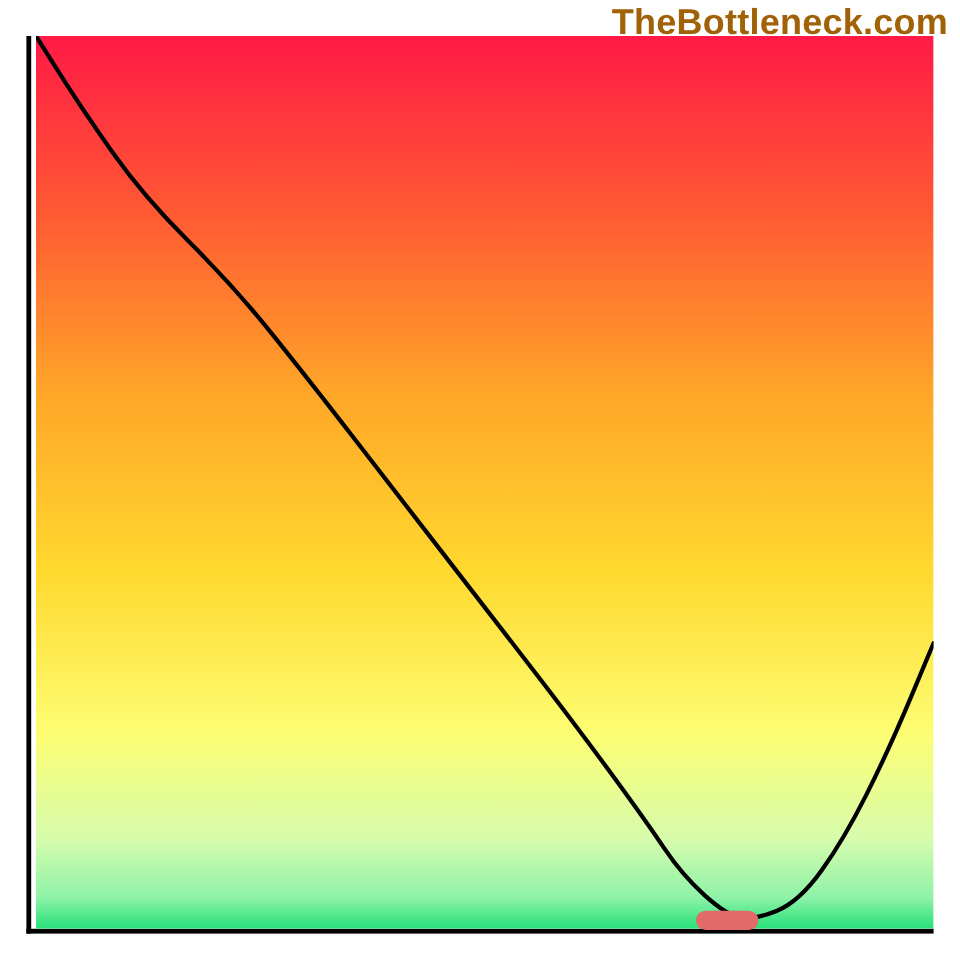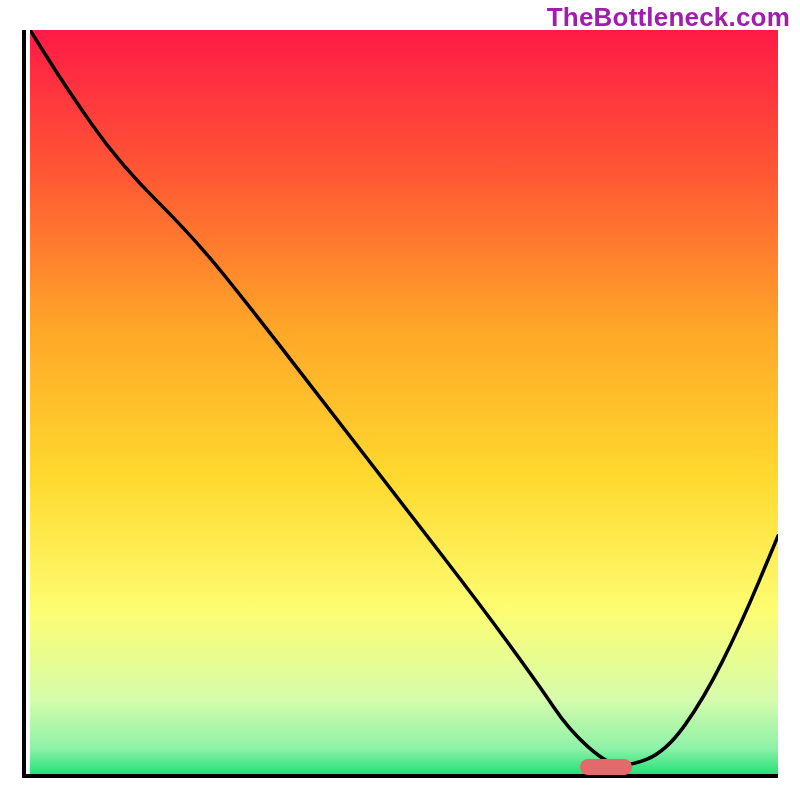--- a/index.html
+++ b/index.html
@@ -13,23 +13,23 @@
   }
   .stage {
     position: relative;
     width: 800px;
     height: 800px;
   }
   .watermark {
     position: absolute;
     top: 2px;
     right: 10px;
-    font-size: 26px;
+    font-size: 30px;
     font-weight: 600;
-    color: #a21caf;
+    color: #a16207;
     letter-spacing: 0.2px;
   }
   .plot-frame {
     position: absolute;
     left: 22px;
     top: 30px;
     width: 756px;
     height: 748px;
     border-left: 4px solid #000;
     border-bottom: 4px solid #000;

